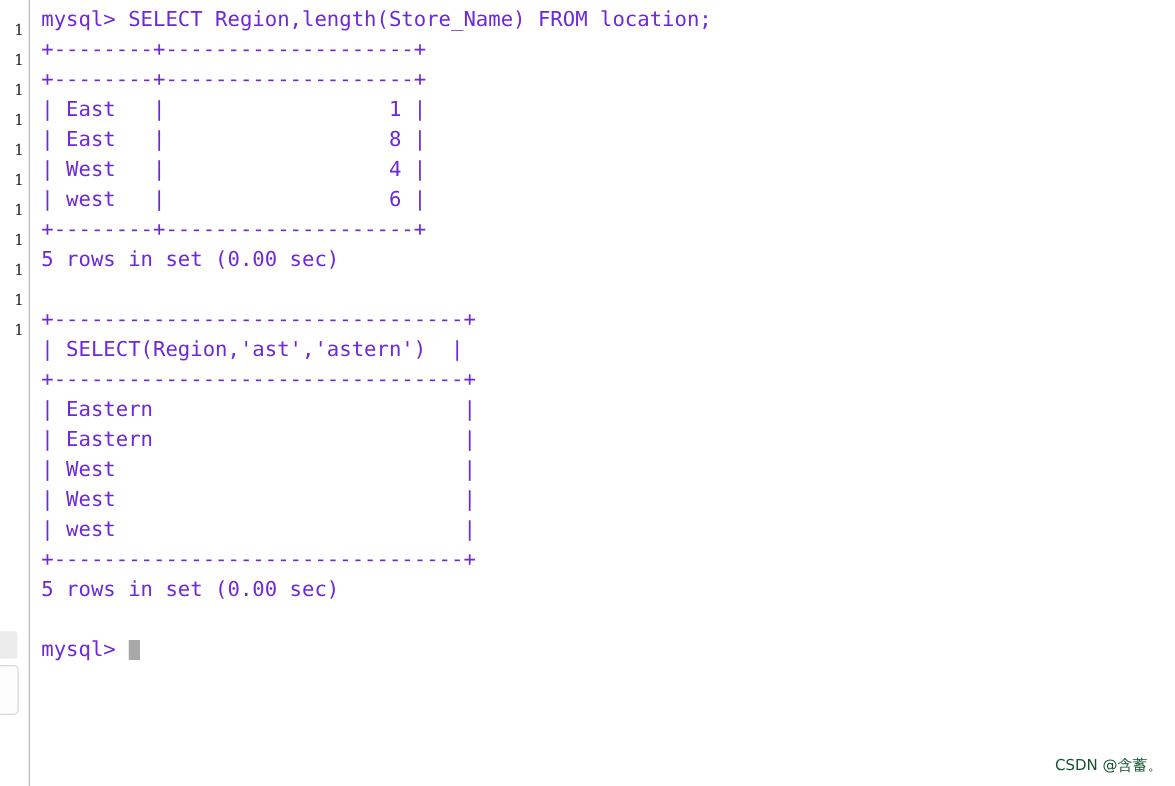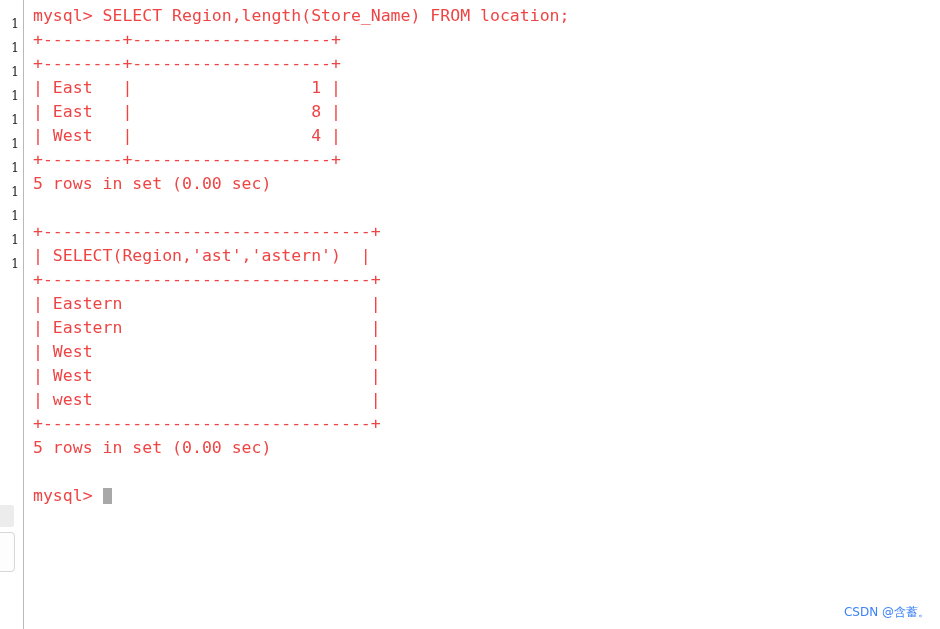--- a/index.html
+++ b/index.html
@@ -65,42 +65,42 @@
     left: 33px;
     top: 4px;
     right: 0;
     bottom: 0;
   }
   .line {
     height: 24px;
     line-height: 24px;
     font-size: 16.5px;
     letter-spacing: 0px;
-    color: #ef4444;
+    color: #6d28d9;
     white-space: pre;
   }
   .line.blank {
     height: 24px;
   }
   .cursor {
     display: inline-block;
     width: 9px;
     height: 16px;
     background: #a8a8a8;
     vertical-align: -3px;
   }
 
   
   #watermark {
     position: absolute;
     right: 10px;
     bottom: 8px;
     font-family: "DejaVu Sans", "Liberation Sans", sans-serif;
     font-size: 12px;
-    color: #3b82f6;
+    color: #14532d;
     white-space: pre;
   }
 </style>
 </head>
 <body>
 
 <div id="gutter">
     <div class="gutter-num" style="top: 18px;">1</div>
     <div class="gutter-num" style="top: 42px;">1</div>
     <div class="gutter-num" style="top: 66px;">1</div>
@@ -117,20 +117,21 @@
 <div id="edge-widget-gray"></div>
 <div id="edge-widget-white"></div>
 
 <div id="console">
     <div class="line">mysql&gt; SELECT Region,length(Store_Name) FROM location;</div>
     <div class="line">+--------+--------------------+</div>
     <div class="line">+--------+--------------------+</div>
     <div class="line">| East   |                  1 |</div>
     <div class="line">| East   |                  8 |</div>
     <div class="line">| West   |                  4 |</div>
+    <div class="line">| west   |                  6 |</div>
     <div class="line">+--------+--------------------+</div>
     <div class="line">5 rows in set (0.00 sec)</div>
     <div class="line blank"></div>
     <div class="line">+---------------------------------+</div>
     <div class="line">| SELECT(Region,'ast','astern')  |</div>
     <div class="line">+---------------------------------+</div>
     <div class="line">| Eastern                         |</div>
     <div class="line">| Eastern                         |</div>
     <div class="line">| West                            |</div>
     <div class="line">| West                            |</div>

